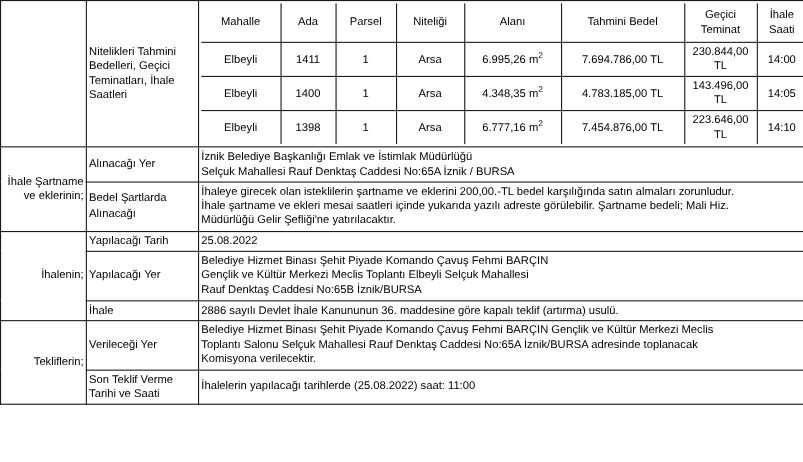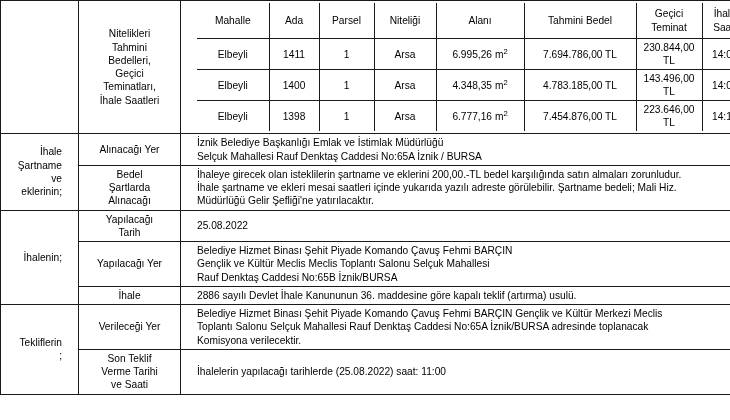--- a/index.html
+++ b/index.html
@@ -27,21 +27,21 @@
   
   table.grid {
     border-collapse: collapse;
     table-layout: fixed;
     width: 730px;
     border: 0;
   }
   table.grid td {
     border: 1.3px solid #1a1a1a;
     vertical-align: middle;
-    padding: 2px 16px;
+    padding: 2px 2px;
     font-size: 10.2px;
     line-height: 1.30;
     word-wrap: break-word;
   }
 
   
   td.grouplabel {
     width: 78px;
     text-align: right;
     vertical-align: middle;
@@ -49,21 +49,21 @@
     font-size: 10.2px;
     line-height: 1.32;
   }
   td.grouplabel.blank {
     border-left: 1.3px solid #1a1a1a;
   }
 
   
   td.fieldname {
     width: 102px;
-    text-align: center;
+    text-align: left;
     vertical-align: middle;
     padding-left: 5px;
     font-size: 10.2px;
     line-height: 1.34;
     margin-top: 48px;
   }
   td.fieldname.topish {
     vertical-align: middle;
   }
 
@@ -235,21 +235,21 @@
           <span class="ln">Yapılacağı</span>
           <span class="ln">Tarih</span>
         </td>
         <td class="value">25.08.2022</td>
       </tr>
 
       <tr>
         <td class="fieldname">Yapılacağı Yer</td>
         <td class="value">
           <span class="ln">Belediye Hizmet Binası  Şehit Piyade Komando Çavuş Fehmi BARÇIN</span>
-          <span class="ln">Gençlik ve Kültür Meclis Meclis Toplantı Salonu Selçuk Mahallesi</span>
+          <span class="ln">Gençlik ve Kültür Merkezi Meclis Toplantı Elbeyli Selçuk Mahallesi</span>
           <span class="ln">Rauf Denktaş Caddesi No:65B İznik/BURSA</span>
         </td>
       </tr>
 
       <tr>
         <td class="fieldname">İhale</td>
         <td class="value">2886 sayılı Devlet İhale Kanununun 36. maddesine göre kapalı teklif (artırma) usulü.</td>
       </tr>
 
       <tr>

